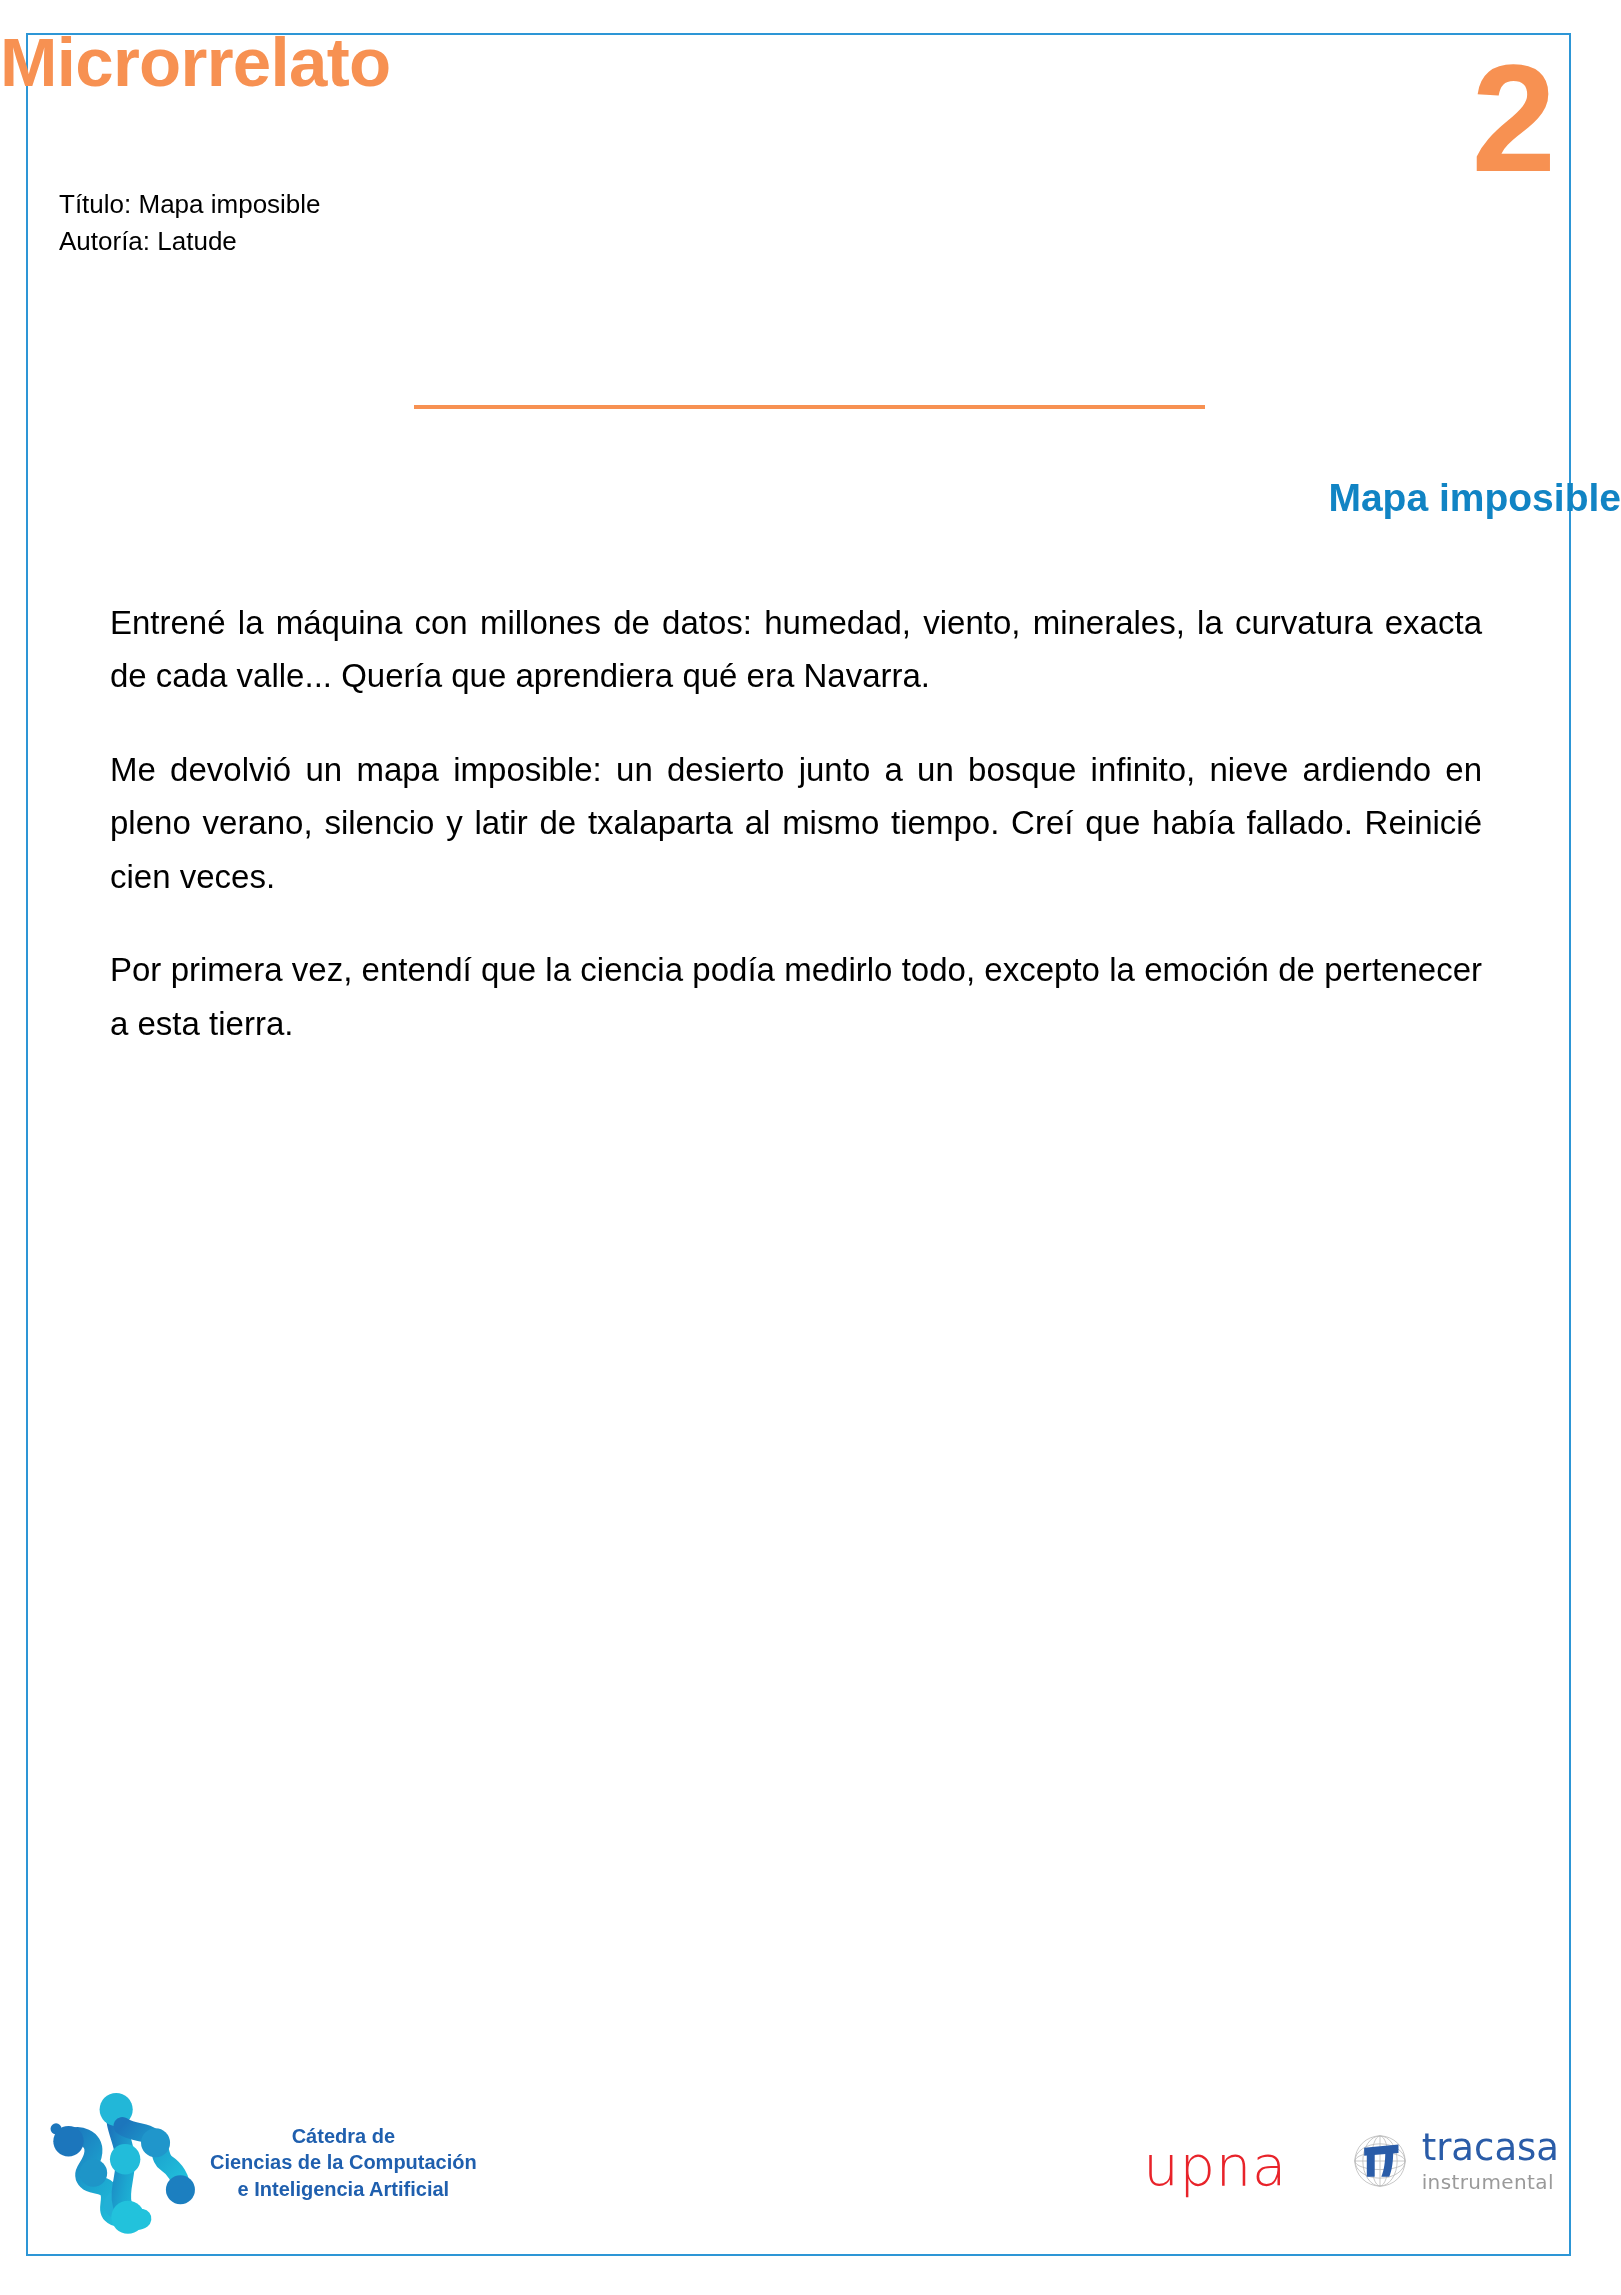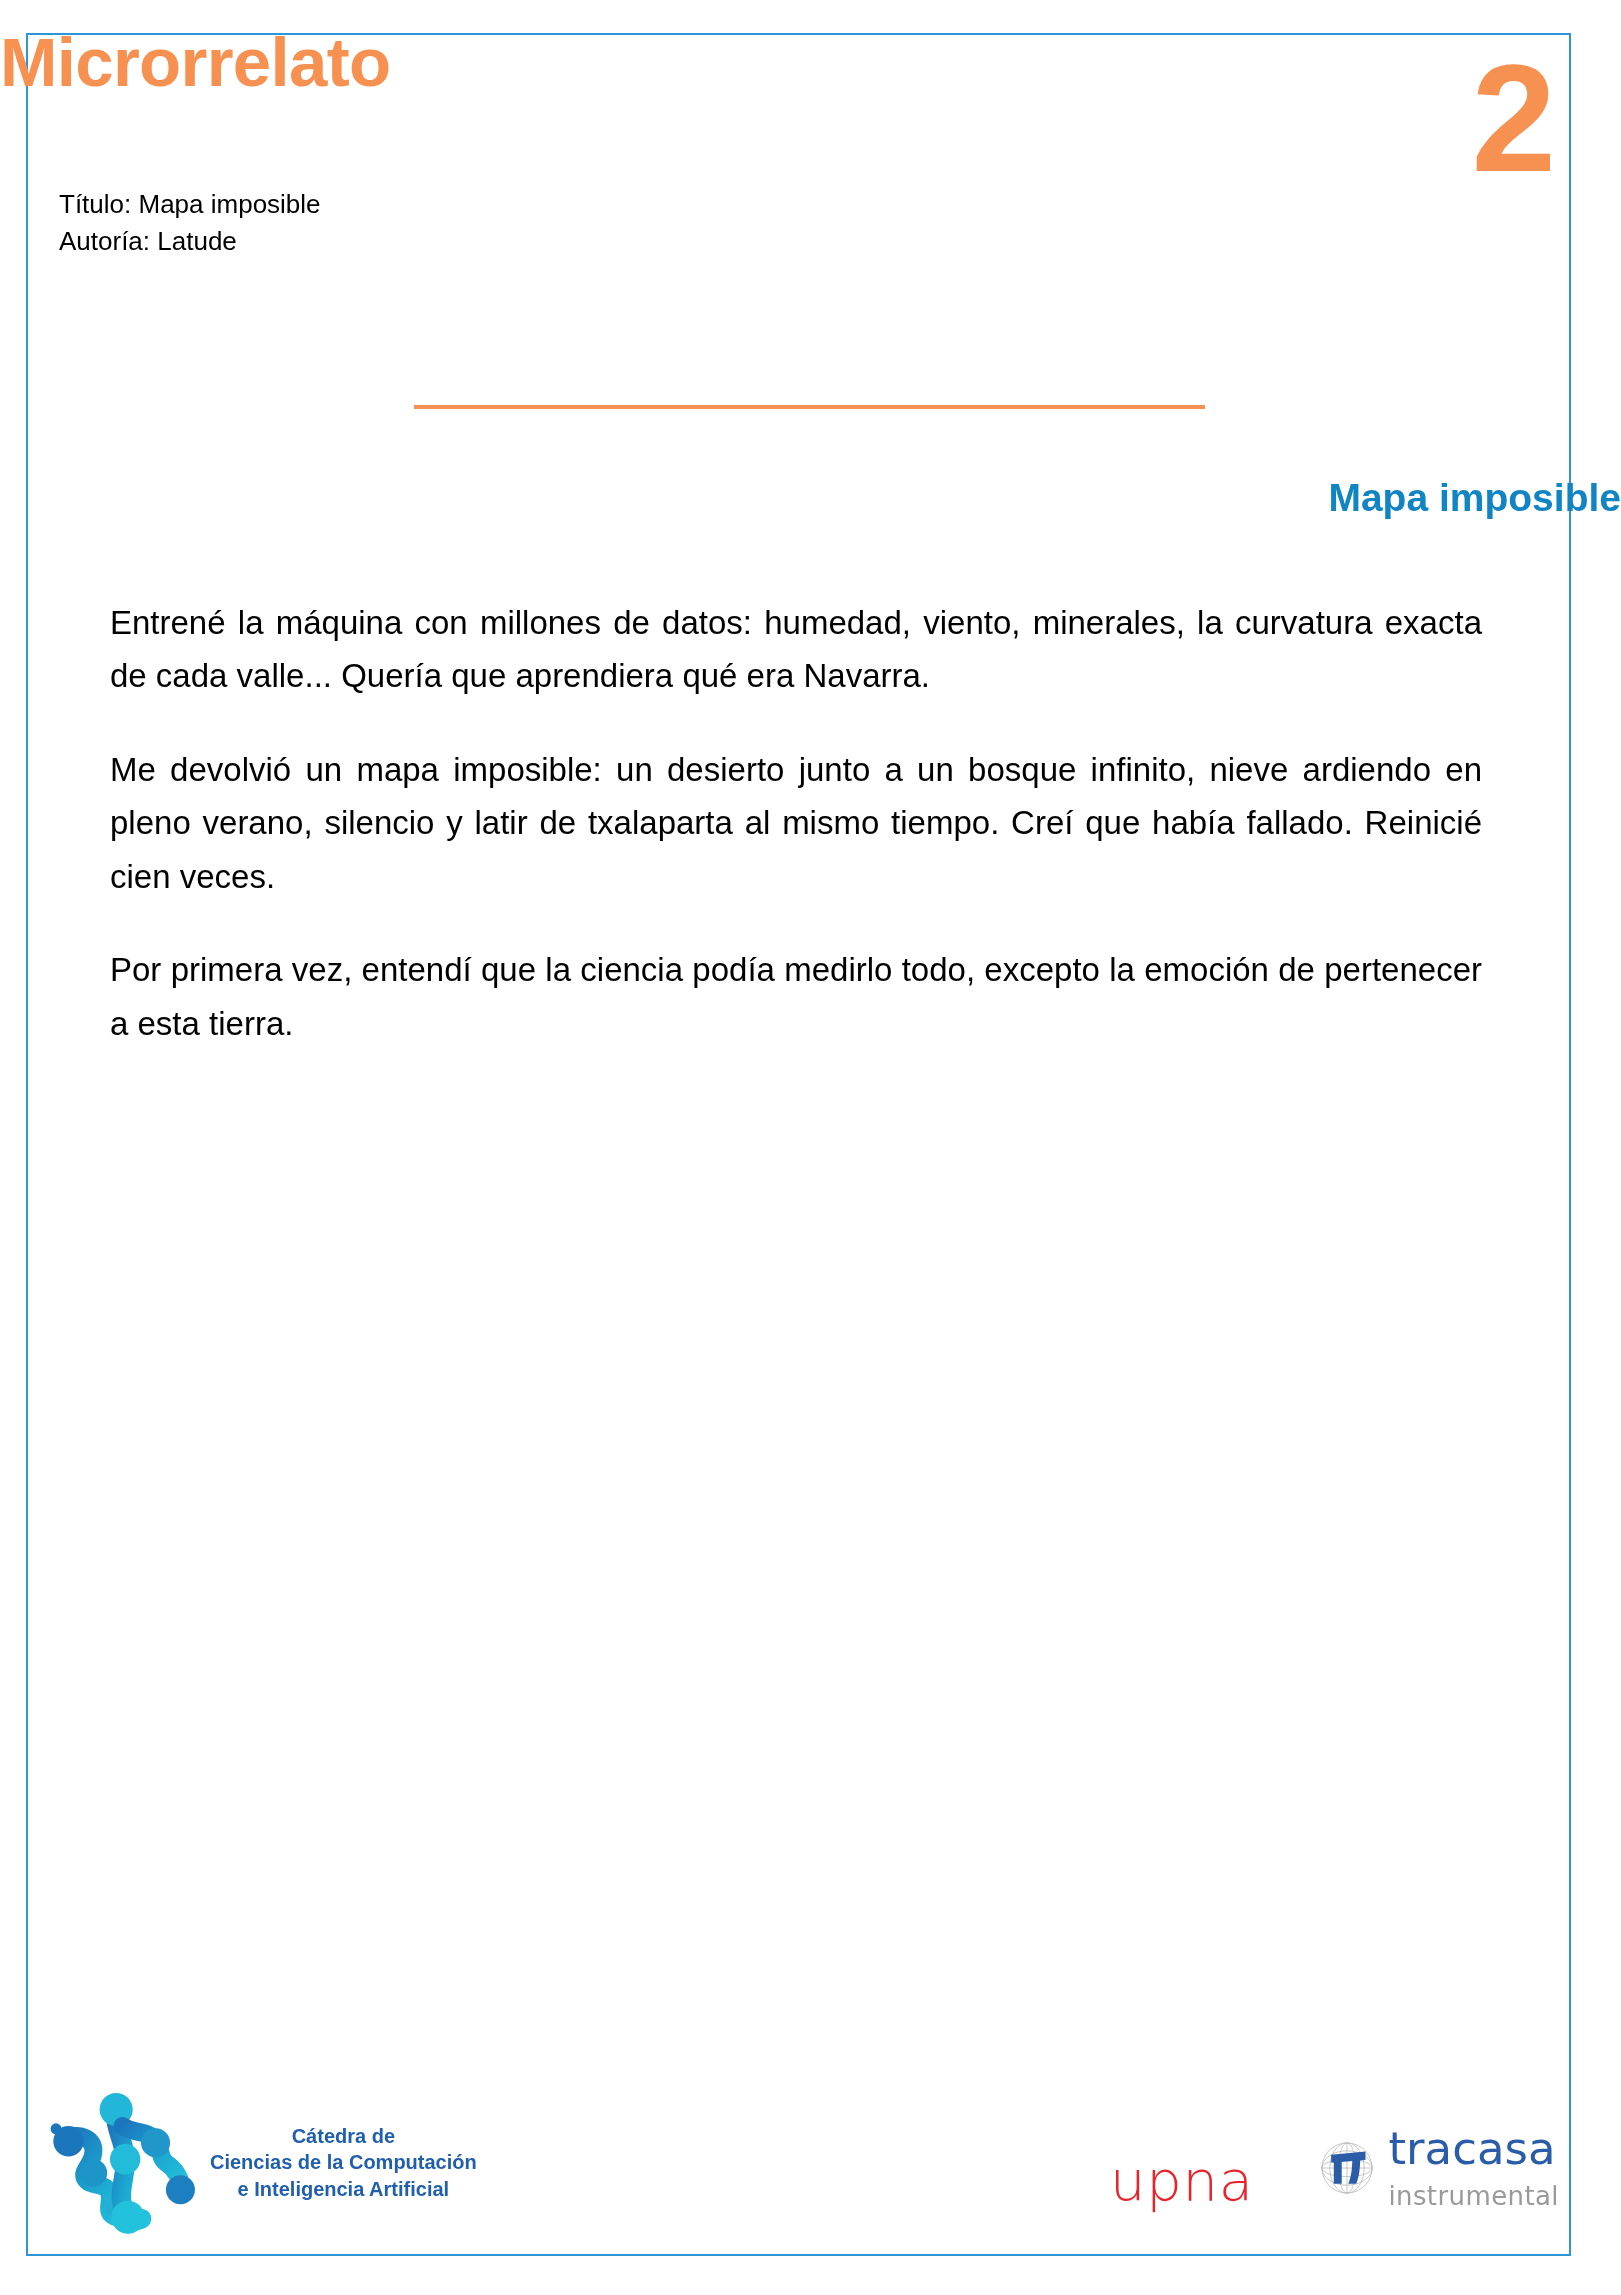--- a/index.html
+++ b/index.html
@@ -168,29 +168,29 @@
     height: 66px;
     flex: 0 0 auto;
   }
   .tracasa-words {
     display: flex;
     flex-direction: column;
     line-height: 1;
   }
   .tracasa-name {
     color: #2A5CA8;
-    font-size: 45px;
+    font-size: 37px;
     line-height: 0.95;
     font-family: "DejaVu Sans", sans-serif;
     font-weight: 400;
   }
   .tracasa-sub {
     color: #9A9A9A;
-    font-size: 26px;
-    margin-top: 12px;
+    font-size: 20px;
+    margin-top: 6px;
     letter-spacing: 0.4px;
     font-family: "DejaVu Sans", sans-serif;
   }
 </style>
 </head>
 <body>
 
 <div class="page">
 
   <div class="page-frame"></div>

